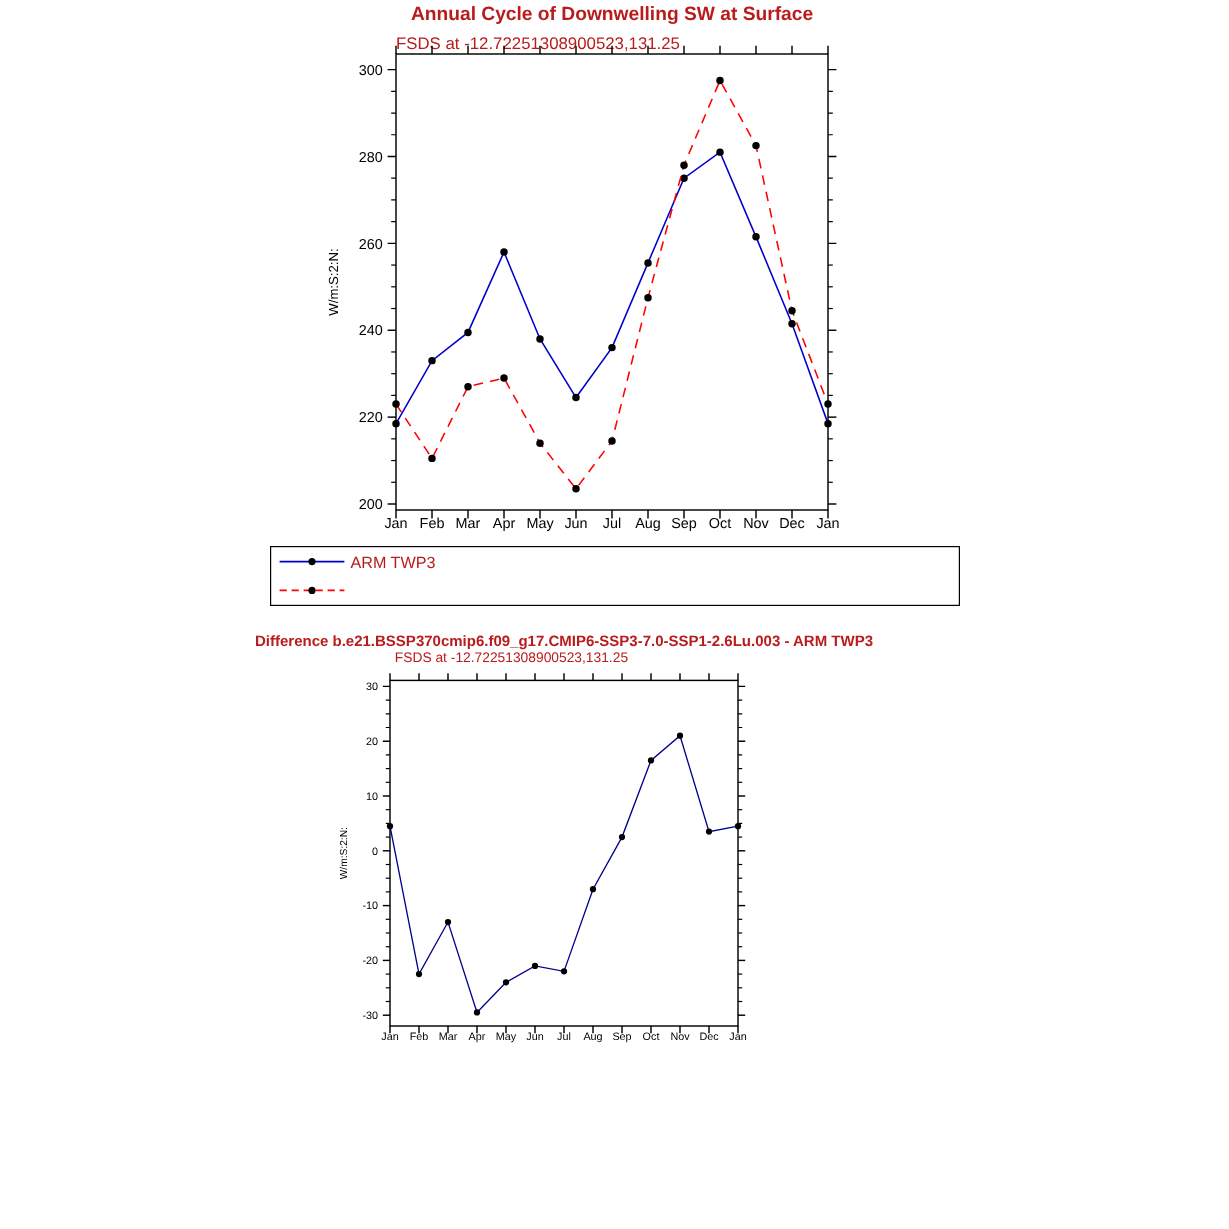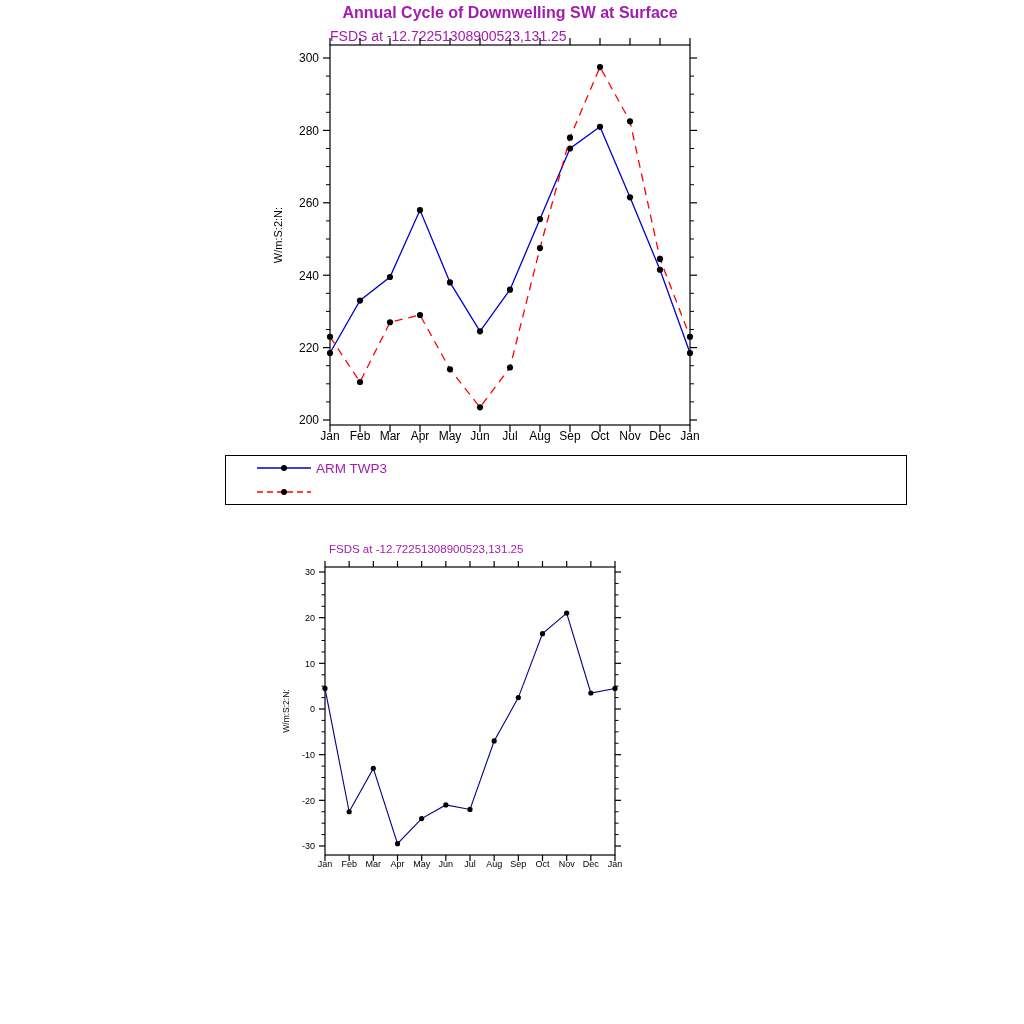--- a/index.html
+++ b/index.html
@@ -1,23 +1,23 @@
 <!DOCTYPE html>
 <html><head>
 <meta charset="utf-8">
 <style>
   html,body{margin:0;padding:0;background:#ffffff;}
   #canvas{position:relative;width:1024px;height:1024px;background:#ffffff;
-          font-family:"Liberation Sans",sans-serif;color:#a21caf;overflow:hidden;}
+          font-family:"Liberation Sans",sans-serif;color:#b91c1c;overflow:hidden;}
   .abs{position:absolute;}
   #main-title{top:4px;left:235px;width:550px;text-align:center;font-size:16px;font-weight:bold;}
   #top-subtitle{top:28px;left:330px;font-size:14px;}
   #top-chart-svg{top:38px;left:230px;}
-  #legend-box{top:455px;left:225px;width:682px;height:50px;border:1px solid #000;
-              box-sizing:border-box;display:flex;flex-direction:column;justify-content:center;background:#fff;padding-left:24px;}
+  #legend-box{top:455px;left:225px;width:575px;height:50px;border:1px solid #000;
+              box-sizing:border-box;display:flex;flex-direction:column;justify-content:center;background:#fff;}
   .legend-row{display:flex;align-items:center;height:24px;padding-left:5px;}
   .legend-label{font-size:13.5px;margin-left:3px;white-space:nowrap;}
   #bottom-title{top:527px;left:180px;width:580px;text-align:center;font-size:12.5px;font-weight:bold;}
   #bottom-subtitle{top:543px;left:329px;font-size:11.5px;}
   #bottom-chart-svg{top:553px;left:240px;}
 </style>
 </head>
 <body>
 
 <div id="canvas">
@@ -155,20 +155,21 @@
       <span class="legend-label">ARM TWP3</span>
     </div>
     <div class="legend-row">
       <svg width="58" height="14">
         <line x1="2" y1="7" x2="56" y2="7" stroke="#ff0000" stroke-width="1.4" stroke-dasharray="6,4"></line>
         <circle cx="29" cy="7" r="3" fill="#000"></circle>
       </svg>
     </div>
   </div>
 
+  <div class="abs" id="bottom-title">Difference b.e21.BSSP370cmip6.f09_g17.CMIP6-SSP3-7.0-SSP1-2.6Lu.003 - ARM TWP3</div>
 
   <div class="abs" id="bottom-subtitle">FSDS at -12.72251308900523,131.25</div>
 
   <svg class="abs" id="bottom-chart-svg" width="440" height="325">
       <rect x="85" y="14" width="290" height="288" fill="none" stroke="#000" stroke-width="1.2"></rect>
       <line x1="79" y1="293" x2="85" y2="293" stroke="#000" stroke-width="1.2"></line>
       <line x1="375" y1="293" x2="381" y2="293" stroke="#000" stroke-width="1.2"></line>
       <text x="75" y="296.24" text-anchor="end" font-size="9" font-family="&quot;Liberation Sans&quot;, sans-serif">-30</text>
       <line x1="79" y1="247.33333333333334" x2="85" y2="247.33333333333334" stroke="#000" stroke-width="1.2"></line>
       <line x1="375" y1="247.33333333333334" x2="381" y2="247.33333333333334" stroke="#000" stroke-width="1.2"></line>

